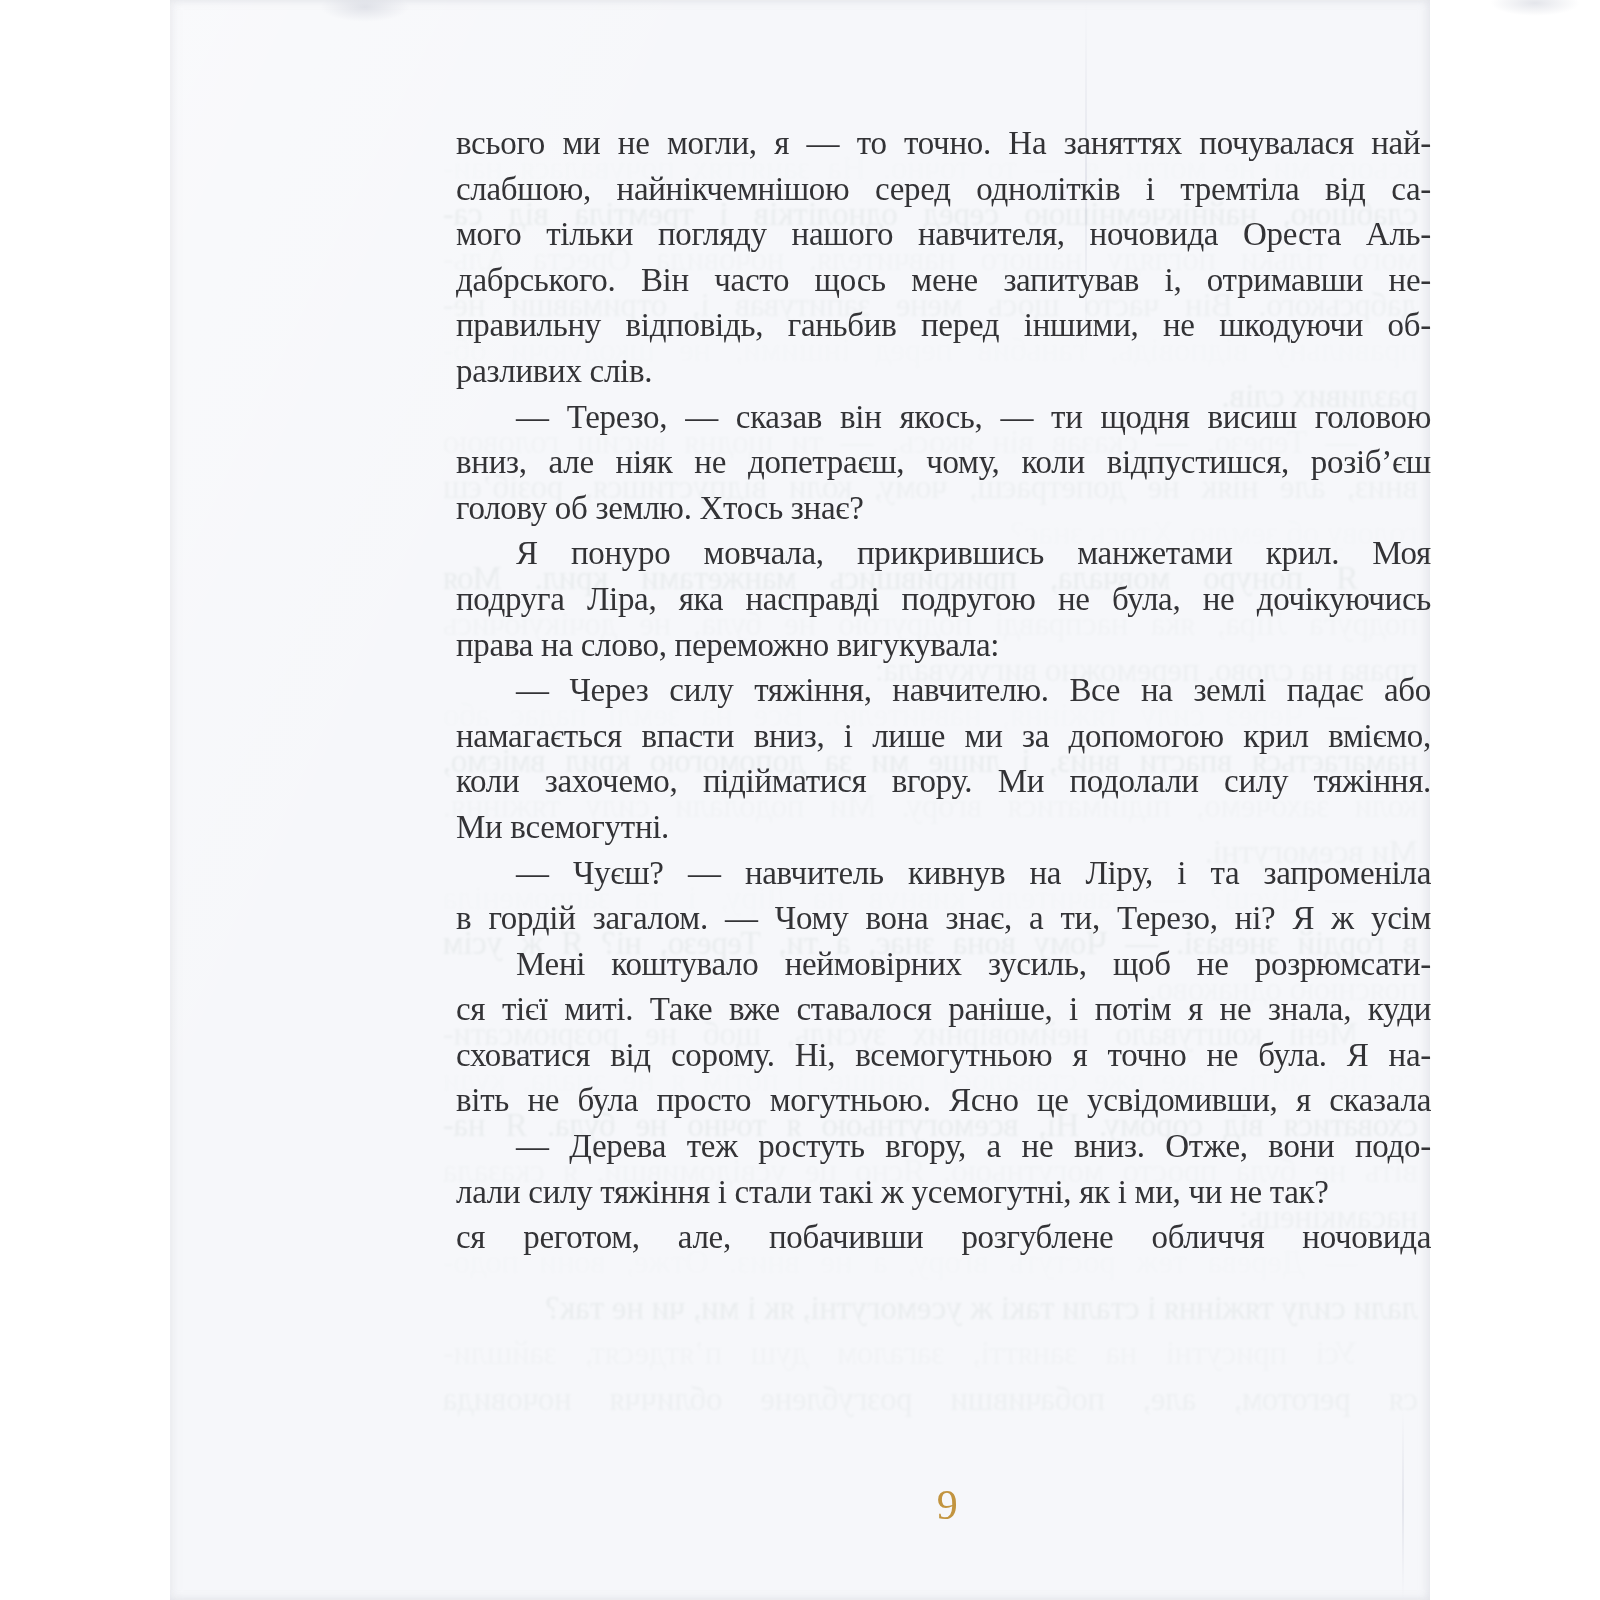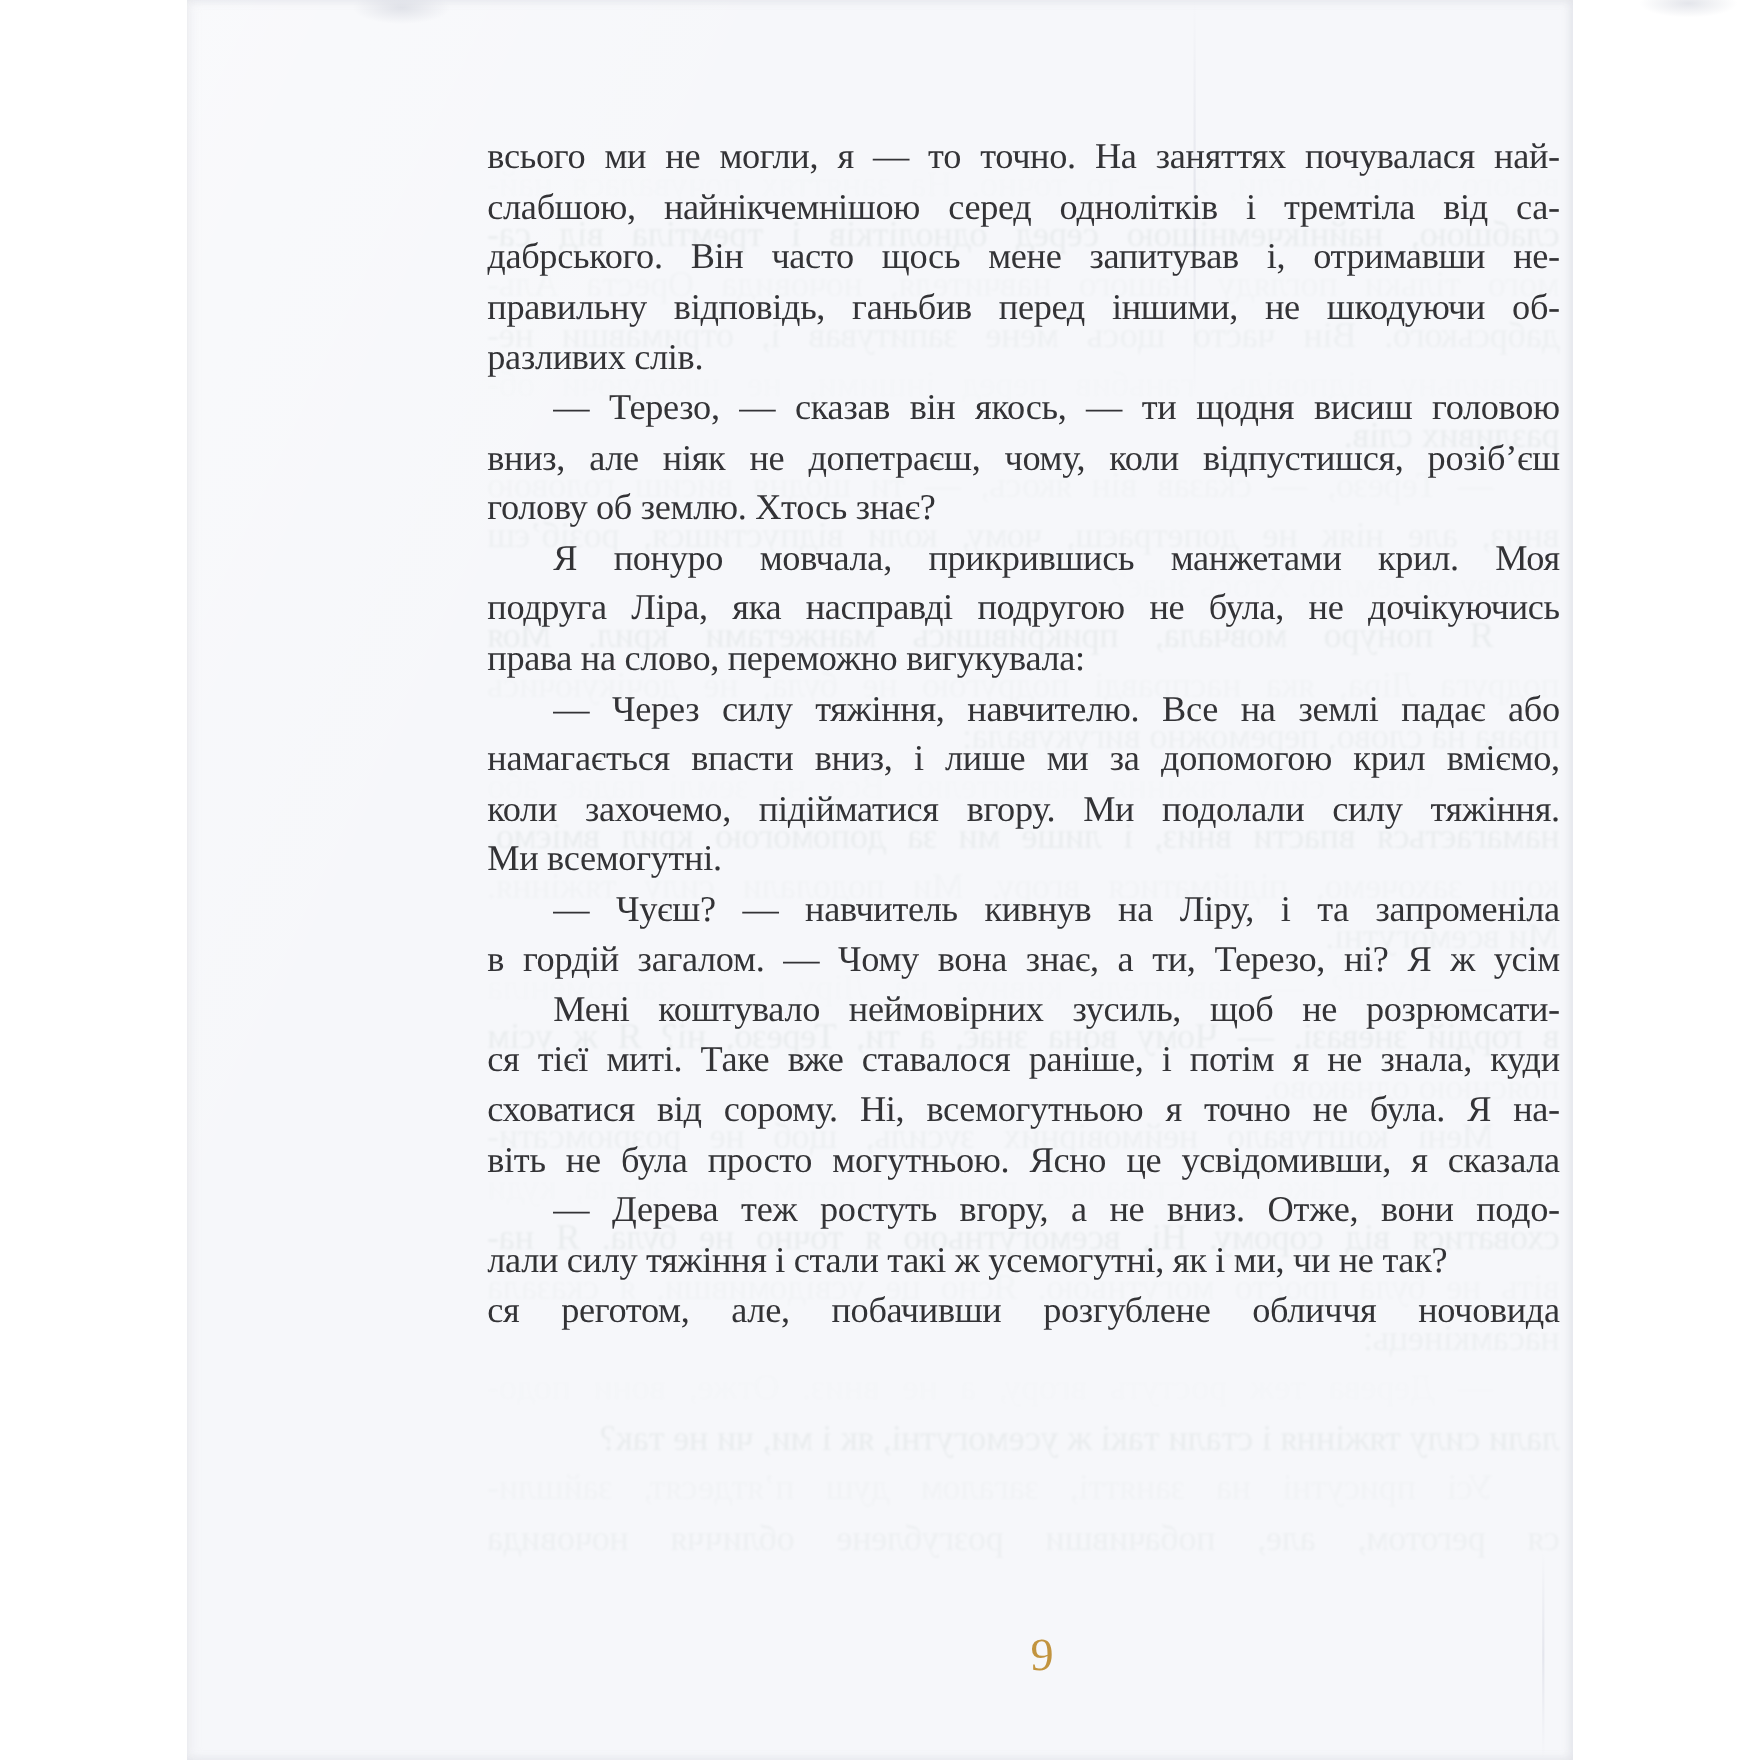--- a/index.html
+++ b/index.html
@@ -53,21 +53,21 @@
     pointer-events: none;
   }
   .ghost .line:nth-child(4n+1) { opacity: 0.15; }
   .ghost .line:nth-child(4n+2) { opacity: 0.95; }
   .ghost .line:nth-child(4n+3) { opacity: 0.35; }
   .ghost .line:nth-child(4n)   { opacity: 0.65; }
 
   
   .textblock {
     position: absolute;
-    left: 273px;
+    left: 286px;
     top: 121px;
     width: 975px;
     color: #333336;
   }
   .line {
     height: 45.6px;
     line-height: 45.6px;
     font-size: 33px;
     letter-spacing: -0.3px;
     text-align: justify;
@@ -128,20 +128,21 @@
       <div class="line end">насамкінець:</div>
       <div class="line indent">— Дерева теж ростуть вгору, а не вниз. Отже, вони подо-</div>
       <div class="line end">лали силу тяжіння і стали такі ж усемогутні, як і ми, чи не так?</div>
       <div class="line indent">Усі присутні на занятті, загалом душ п’ятдесят, зайшли-</div>
       <div class="line">ся реготом, але, побачивши розгублене обличчя ночовида</div>
     </div>
 
   <div class="textblock" id="textblock">
       <div class="line">всього ми не могли, я — то точно. На заняттях почувалася най-</div>
       <div class="line">слабшою, найнікчемнішою серед однолітків і тремтіла від са-</div>
+      <div class="line">мого тільки погляду нашого навчителя, ночовида Ореста Аль-</div>
       <div class="line">дабрського. Він часто щось мене запитував і, отримавши не-</div>
       <div class="line">правильну відповідь, ганьбив перед іншими, не шкодуючи об-</div>
       <div class="line end">разливих слів.</div>
       <div class="line indent">— Терезо, — сказав він якось, — ти щодня висиш головою</div>
       <div class="line">вниз, але ніяк не допетраєш, чому, коли відпустишся, розіб’єш</div>
       <div class="line end">голову об землю. Хтось знає?</div>
       <div class="line indent">Я понуро мовчала, прикрившись манжетами крил. Моя</div>
       <div class="line">подруга Ліра, яка насправді подругою не була, не дочікуючись</div>
       <div class="line end">права на слово, переможно вигукувала:</div>
       <div class="line indent">— Через силу тяжіння, навчителю. Все на землі падає або</div>

